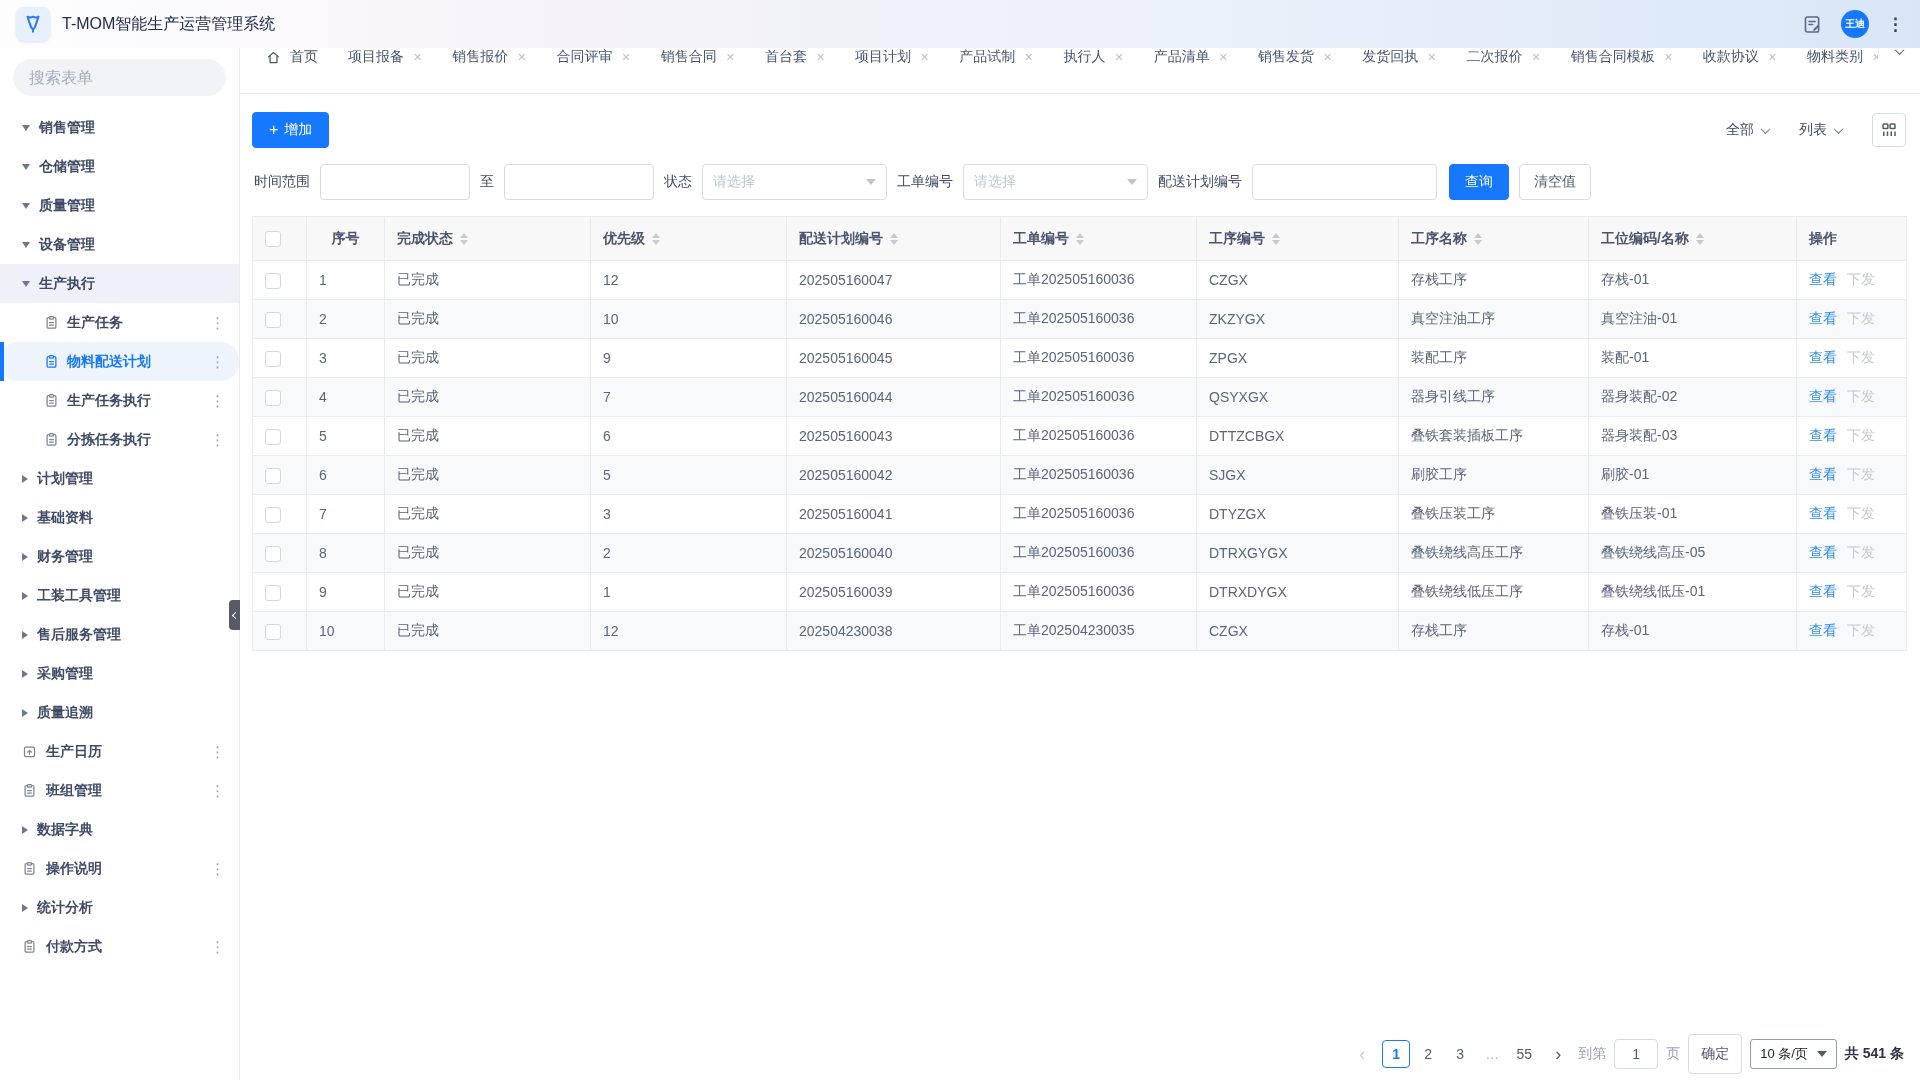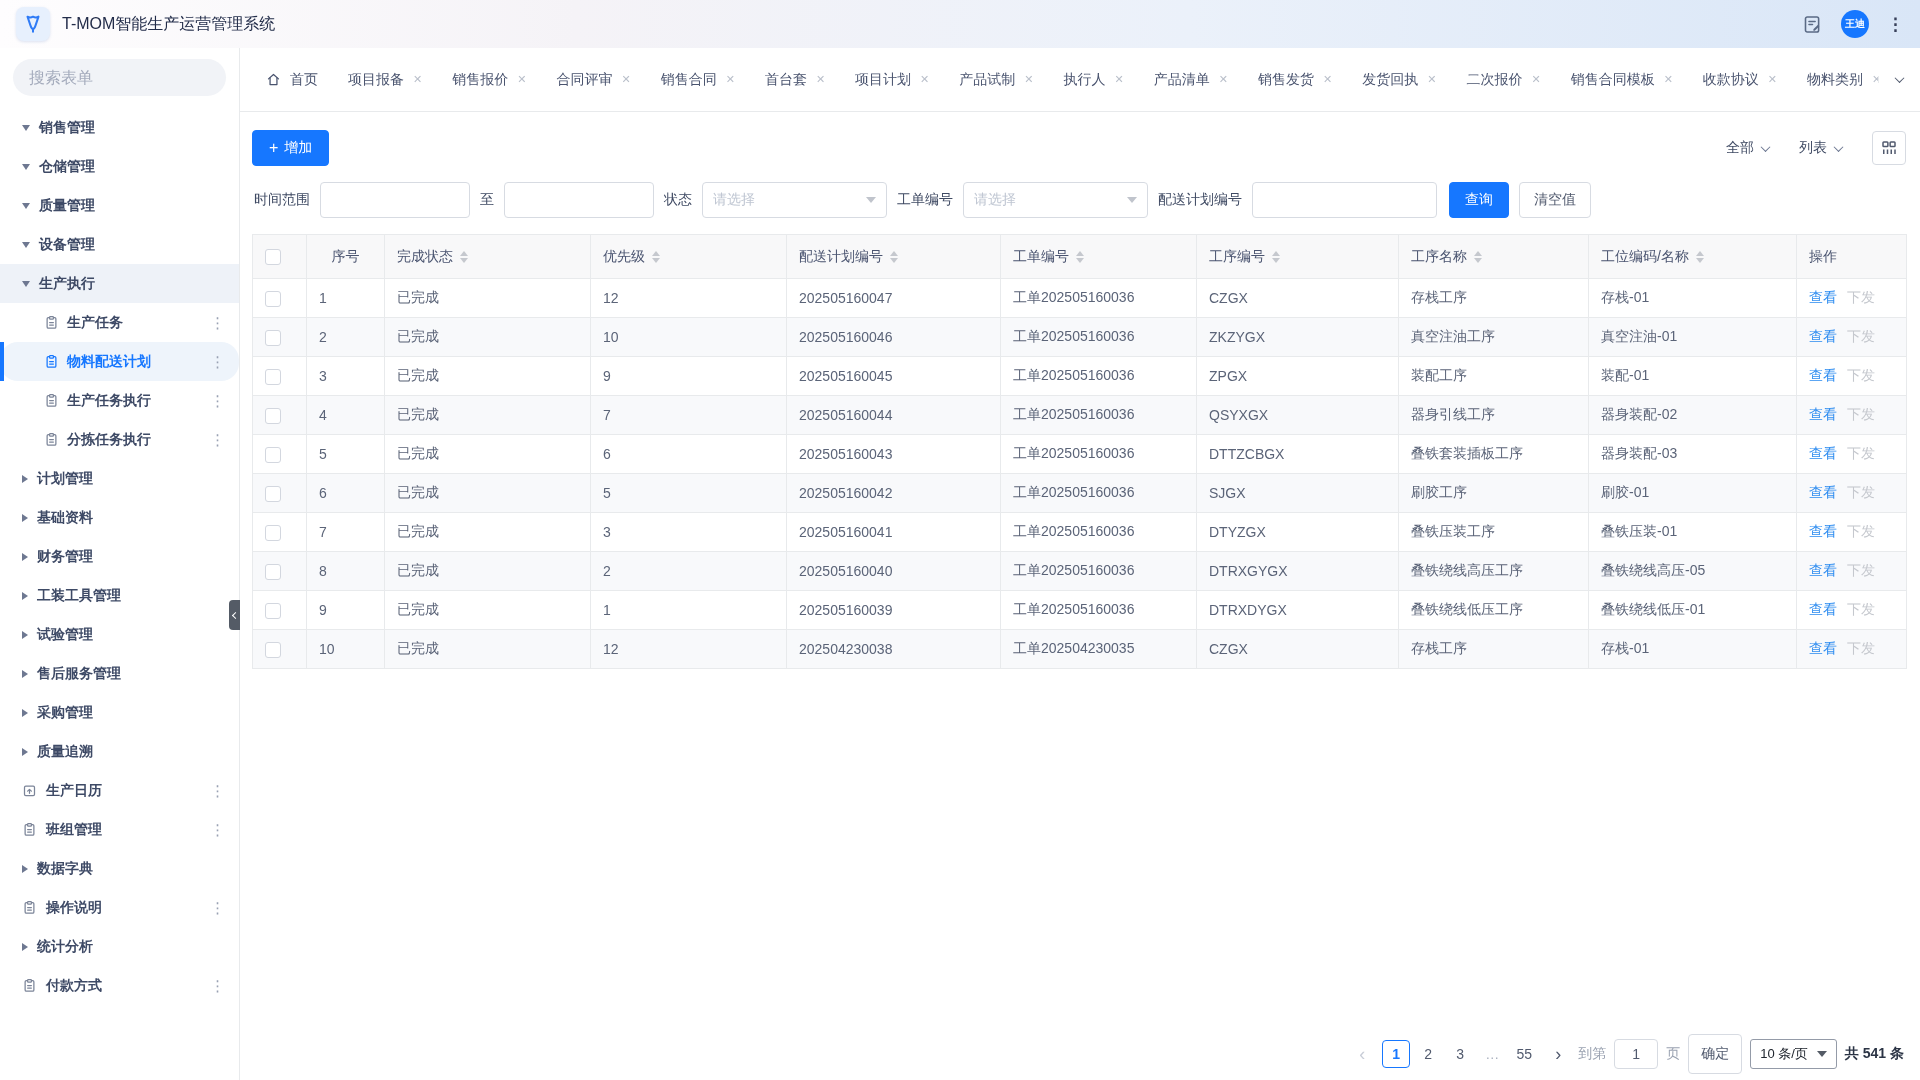--- a/index.html
+++ b/index.html
@@ -36,21 +36,21 @@
   .side-icon{display:flex;color:#7b8498;}
   .side-sub.selected .side-icon{color:var(--primary);}
   .side-kebab{margin-left:auto;color:#99a1b3;font-size:15px;cursor:pointer;padding:0 4px;}
   .caret{display:inline-block;width:0;height:0;}
   .caret.down{border-left:4.5px solid transparent;border-right:4.5px solid transparent;border-top:6px solid #6e7891;}
   .caret.right{border-top:4.5px solid transparent;border-bottom:4.5px solid transparent;border-left:6px solid #6e7891;}
   .collapse-handle{position:absolute;right:-1px;top:552px;width:11px;height:30px;background:#545b66;border-radius:4px 0 0 4px;display:flex;align-items:center;justify-content:center;cursor:pointer;z-index:5;}
   .chev-left{width:5px;height:5px;border-left:1.5px solid #fff;border-bottom:1.5px solid #fff;transform:rotate(45deg);margin-left:2px;}
 
   
-  .tabbar{display:flex;align-items:center;height:64px;border-bottom:1px solid var(--border);padding-left:26px;background:#fff;}
+  .tabbar{display:flex;align-items:flex-start;height:46px;border-bottom:1px solid var(--border);padding-left:26px;background:#fff;}
   .tab-strip{display:flex;align-items:center;gap:30px;flex:1;overflow:hidden;white-space:nowrap;}
   .tab{display:inline-flex;align-items:center;gap:9px;font-size:14px;color:#49536e;cursor:pointer;}
   .tab-home-icon{display:flex;color:#49536e;}
   .tab-close{font-size:11px;color:#b9bfca;cursor:pointer;}
   .tab-overflow{width:42px;border-left:1px solid var(--border);display:flex;align-items:center;justify-content:center;cursor:pointer;color:#515a6e;}
   .chev{display:inline-block;width:7px;height:7px;border-right:1.6px solid currentColor;border-bottom:1.6px solid currentColor;transform:rotate(45deg) translate(-1px,-1px);}
 
   
   .content{flex:1;position:relative;padding:10px 14px 0 12px;}
   .toolbar{display:flex;align-items:center;margin:8px 0 16px;}
@@ -71,21 +71,21 @@
   .fselect{height:36px;width:185px;border:1px solid #d7dbe2;border-radius:4px;display:inline-flex;align-items:center;justify-content:space-between;padding:0 10px;background:#fff;cursor:pointer;}
   .ph{color:#bfc6d2;}
   .tri{width:0;height:0;border-left:5px solid transparent;border-right:5px solid transparent;border-top:6px solid #c0c4cc;}
   .tri.dark{border-top-color:#545b66;}
   .filters .btn.primary{margin-left:12px;padding:0 15px;}
   .filters .btn.ghost{margin-left:10px;}
 
   
   .grid{width:100%;border-collapse:collapse;table-layout:fixed;font-size:14px;}
   .grid th,.grid td{border:1px solid var(--border);padding:0 12px;text-align:left;overflow:hidden;white-space:nowrap;}
-  .grid th{background:#f8f8f9;color:#4a5470;font-weight:400;height:44px;}
+  .grid th{background:#f8f8f9;color:#4a5470;font-weight:700;height:44px;}
   .grid td{height:39px;color:#5b6478;}
   .grid tbody tr:nth-child(even){background:#f8f9fb;}
   .th-flex{display:flex;align-items:center;}
   .col-center{text-align:center;}
   .checkbox{display:inline-block;width:16px;height:16px;border:1px solid #d3d7df;border-radius:3px;background:#fff;cursor:pointer;vertical-align:middle;}
   .sort{display:inline-flex;flex-direction:column;gap:2px;margin-left:7px;}
   .sort i{display:block;width:0;height:0;border-left:4px solid transparent;border-right:4px solid transparent;}
   .sort .up{border-bottom:5px solid #c5c8ce;}
   .sort .dn{border-top:5px solid #c5c8ce;}
   .link{color:var(--link);cursor:pointer;text-decoration:none;}
@@ -211,24 +211,20 @@
           <div class="side-item">
             <span class="caret right"></span>
             <span class="side-label">财务管理</span>
           </div>
           <div class="side-item">
             <span class="caret right"></span>
             <span class="side-label">工装工具管理</span>
           </div>
           <div class="side-item">
             <span class="caret right"></span>
-            <span class="side-label">试验管理</span>
-          </div>
-          <div class="side-item">
-            <span class="caret right"></span>
             <span class="side-label">售后服务管理</span>
           </div>
           <div class="side-item">
             <span class="caret right"></span>
             <span class="side-label">采购管理</span>
           </div>
           <div class="side-item">
             <span class="caret right"></span>
             <span class="side-label">质量追溯</span>
           </div>

